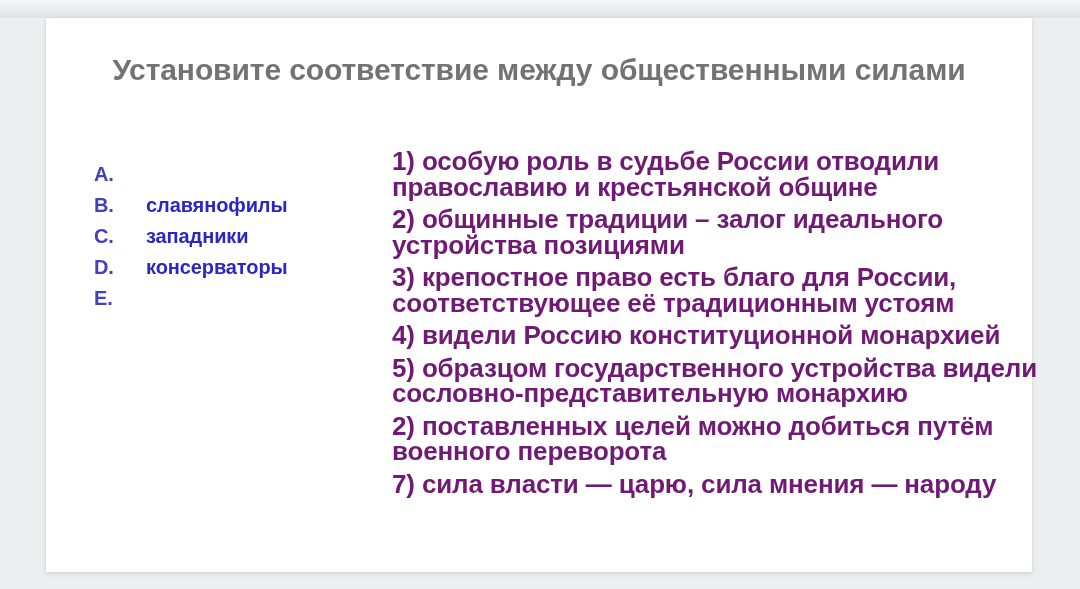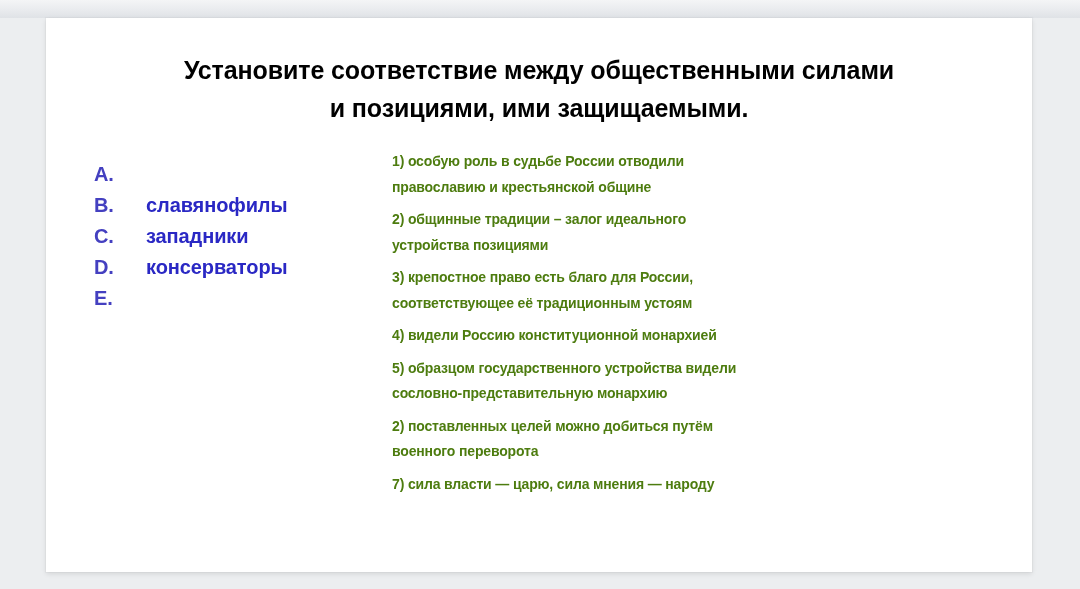--- a/index.html
+++ b/index.html
@@ -46,24 +46,24 @@
     height: 554px;
   }
 
   
   .question-title {
     position: absolute;
     left: 55px;
     top: 33px;
     width: 876px;
     text-align: center;
-    font-size: 25px;
+    font-size: 30px;
     font-weight: bold;
     line-height: 38px;
-    color: #000000;
+    color: #737373;
     letter-spacing: -0.1px;
   }
   .title-line {
     display: block;
     white-space: nowrap;
   }
 
   
   .body-columns {
     position: absolute;
@@ -98,43 +98,42 @@
   }
 
   
   .right-list {
     position: absolute;
     left: 346px;
     top: 0;
     width: 600px;
   }
   .right-item {
-    font-size: 14px;
+    font-size: 26px;
     font-weight: bold;
     line-height: 25.5px;
-    color: #4d7c0f;
+    color: #701a75;
     margin-bottom: 7px;
     letter-spacing: -0.15px;
   }
   .right-item .rl {
     display: block;
     white-space: nowrap;
   }
 </style>
 </head>
 <body>
 
 <div class="top-band"></div>
 
 <div class="doc-card">
   <div class="doc-inner">
 
     <div class="question-title">
       <span class="title-line">Установите соответствие между общественными силами</span>
-      <span class="title-line">и позициями, ими защищаемыми.</span>
     </div>
 
     <div class="body-columns">
 
       <div class="left-list">
         <div class="left-item">
           <span class="left-letter">A.</span>
         </div>
         <div class="left-item">
           <span class="left-letter">B.</span>

